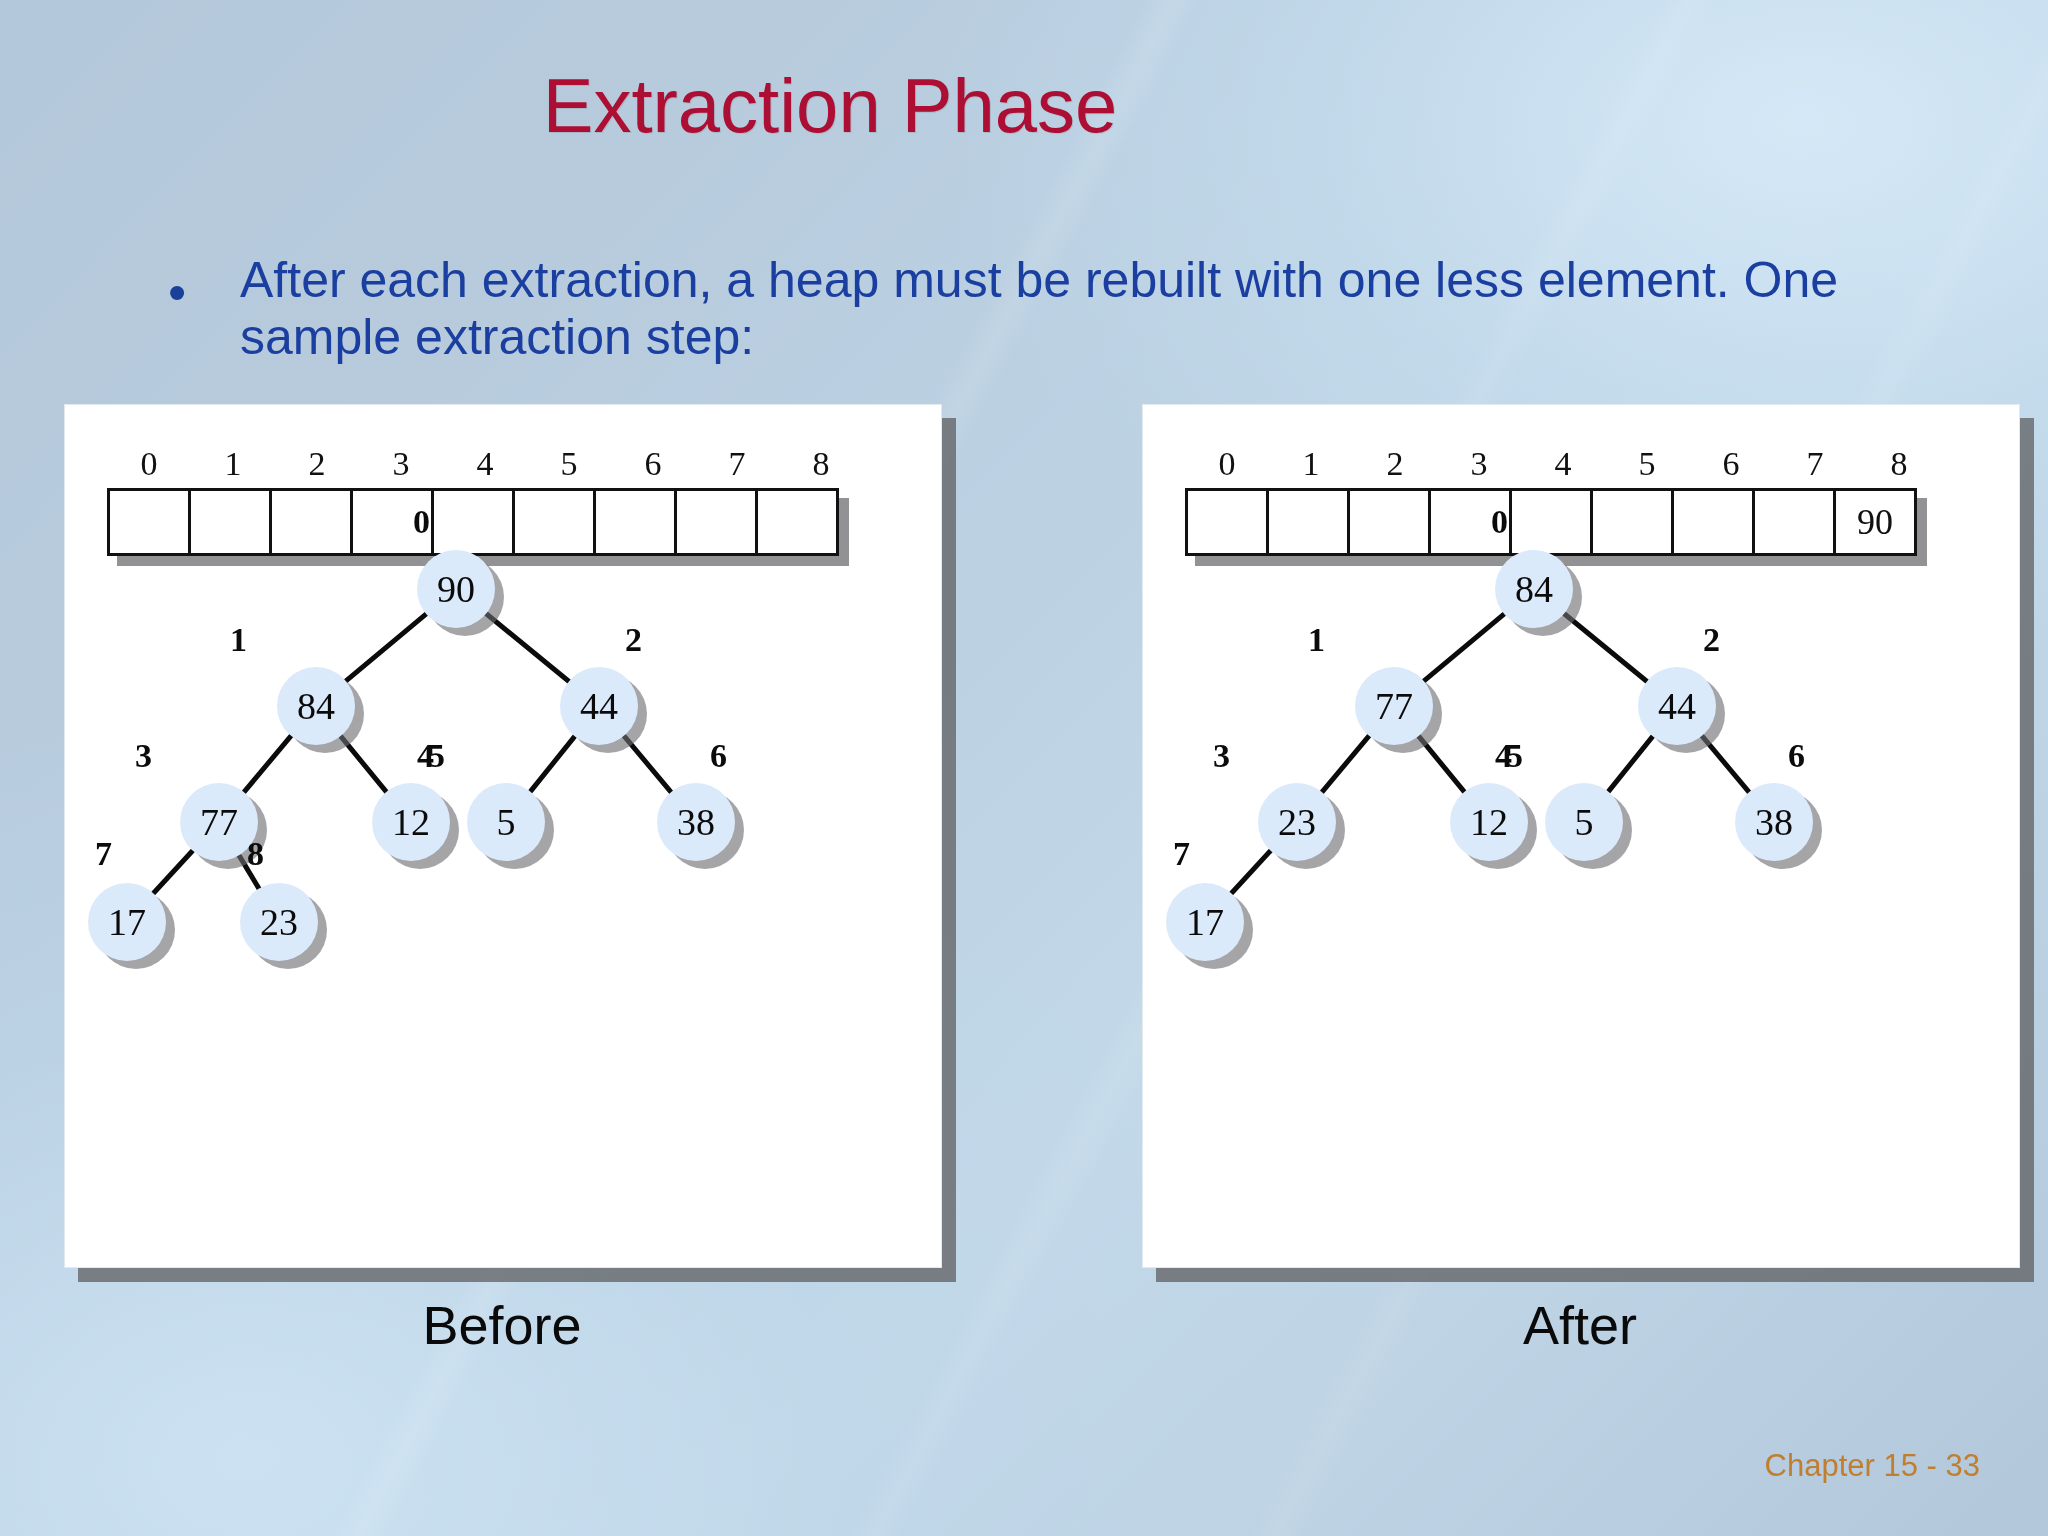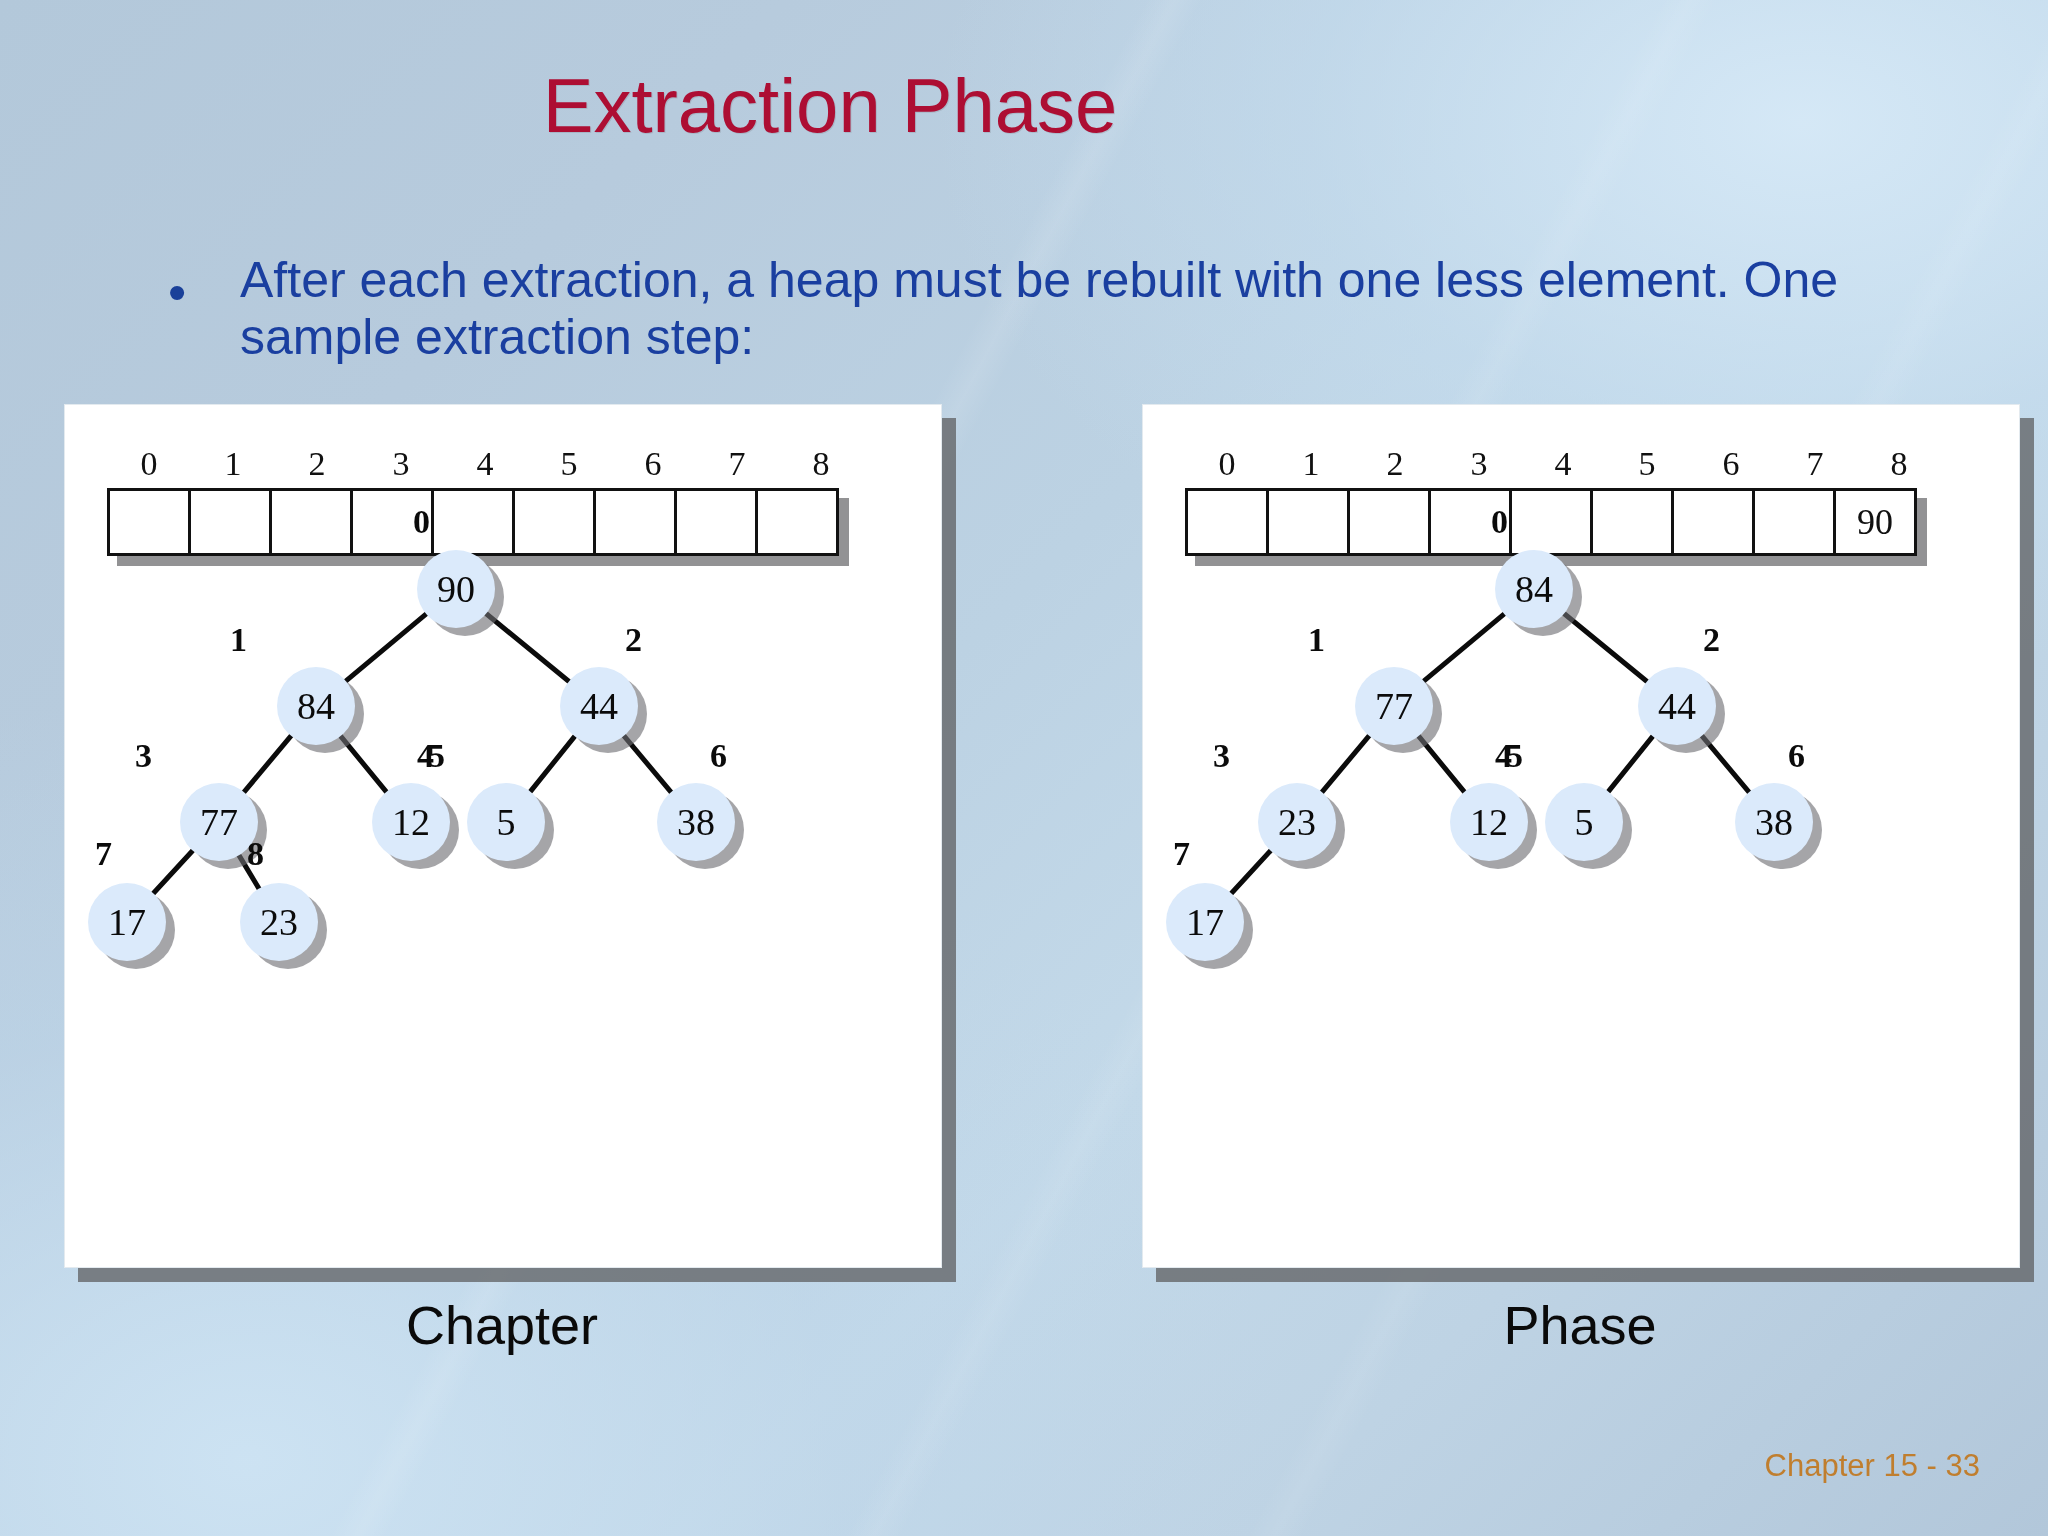--- a/index.html
+++ b/index.html
@@ -232,21 +232,21 @@
           <div class="node-index" style="left: 363px; top: 334px;">5</div>
           <div class="node" style="left: 402px; top: 378px;">5</div>
           <div class="node-index" style="left: 645px; top: 334px;">6</div>
           <div class="node" style="left: 592px; top: 378px;">38</div>
           <div class="node-index" style="left: 30px; top: 432px;">7</div>
           <div class="node" style="left: 23px; top: 478px;">17</div>
           <div class="node-index" style="left: 182px; top: 432px;">8</div>
           <div class="node" style="left: 175px; top: 478px;">23</div>
         </div>
     </div>
-    <div class="panel-caption">Chapter</div>
+    <div class="panel-caption">Before</div>
   </div>
 
   <div class="panel-wrap" id="panel-after-wrap">
     <div class="panel">
       <div class="array-block">
         <div class="array-index-row">
             <div class="array-index">0</div>
             <div class="array-index">1</div>
             <div class="array-index">2</div>
             <div class="array-index">3</div>
@@ -289,18 +289,18 @@
           <div class="node-index" style="left: 352px; top: 334px;">4</div>
           <div class="node" style="left: 307px; top: 378px;">12</div>
           <div class="node-index" style="left: 363px; top: 334px;">5</div>
           <div class="node" style="left: 402px; top: 378px;">5</div>
           <div class="node-index" style="left: 645px; top: 334px;">6</div>
           <div class="node" style="left: 592px; top: 378px;">38</div>
           <div class="node-index" style="left: 30px; top: 432px;">7</div>
           <div class="node" style="left: 23px; top: 478px;">17</div>
         </div>
     </div>
-    <div class="panel-caption">Phase</div>
+    <div class="panel-caption">After</div>
   </div>
 
   <div id="page-num">Chapter 15 - 33</div>
 
 </div>
 
 </body></html>

